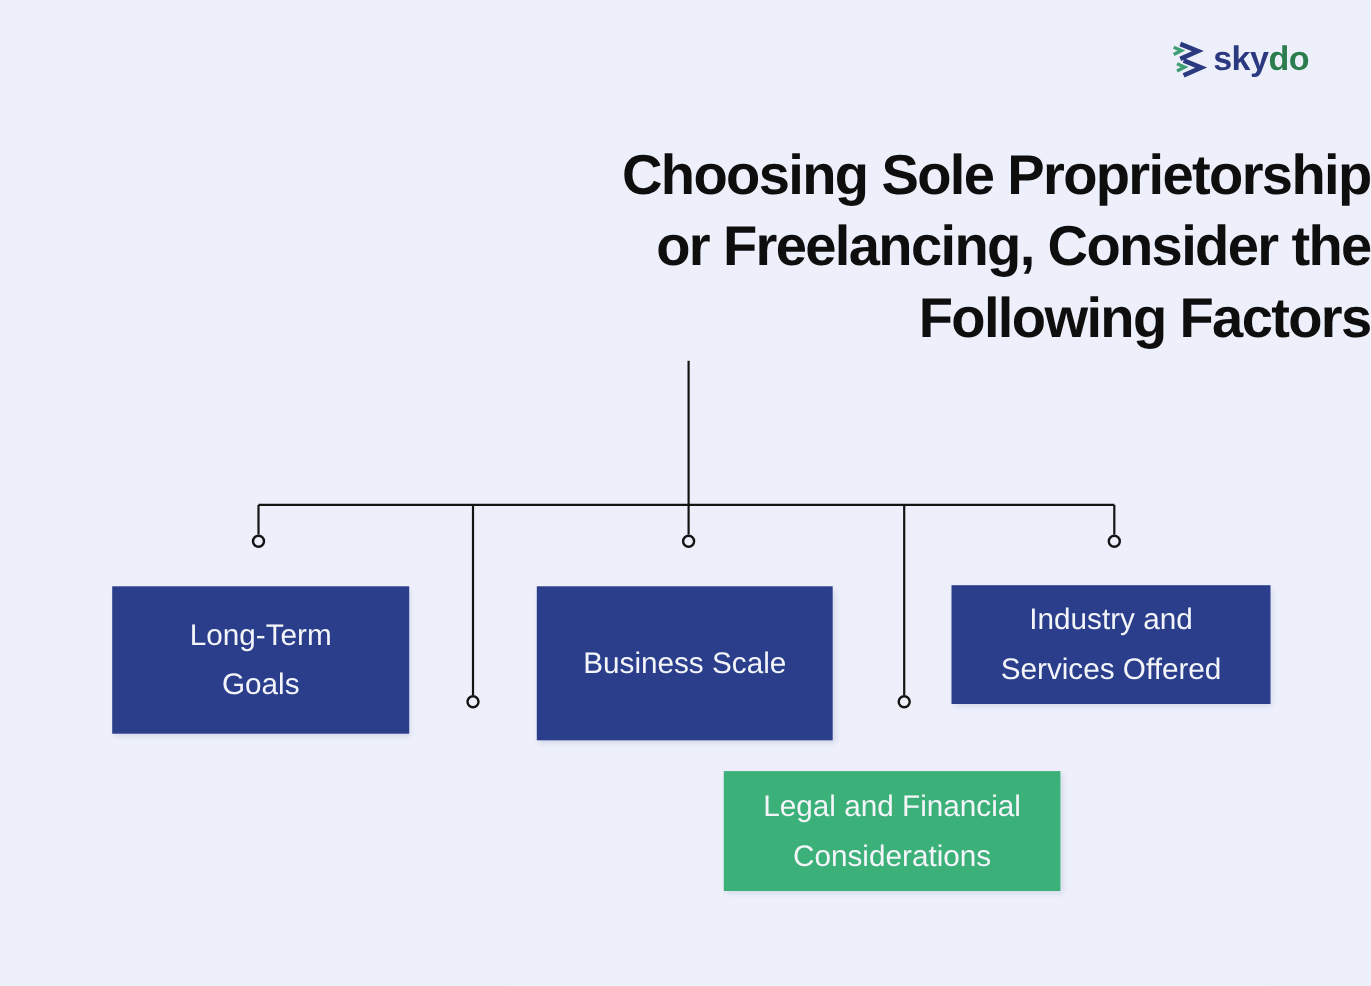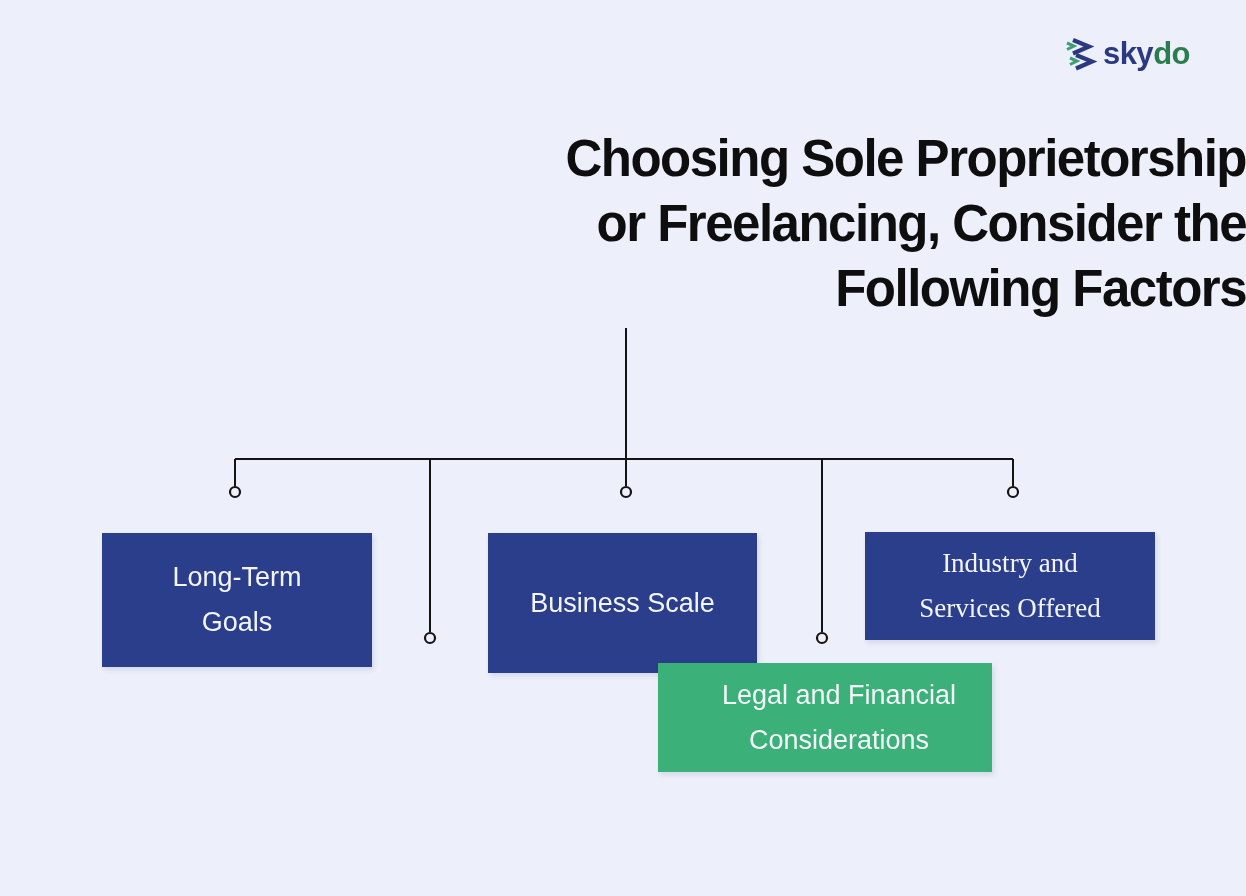--- a/index.html
+++ b/index.html
@@ -131,24 +131,24 @@
 
   <div class="factor-box blue" style="left:102px; top:533px; width:270px; height:134px;">
     <span class="factor-label">Long-Term
 Goals</span>
   </div>
 
   <div class="factor-box blue" style="left:488px; top:533px; width:269px; height:140px;">
     <span class="factor-label">Business Scale</span>
   </div>
 
-  <div class="factor-box blue" style="left:865px; top:532px; width:290px; height:108px;font-family:Liberation Serif, serif;">
+  <div class="factor-box blue" style="left:865px; top:532px; width:290px; height:108px;">
     <span class="factor-label">Industry and
 Services Offered</span>
   </div>
 
 
-  <div class="factor-box green" style="left:658px; top:663px; width:306px; height:109px;padding-left:28px;">
+  <div class="factor-box green" style="left:658px; top:701px; width:306px; height:109px;">
     <span class="factor-label">Legal and Financial
 Considerations</span>
   </div>
 
 </div>
 
 </body></html>

